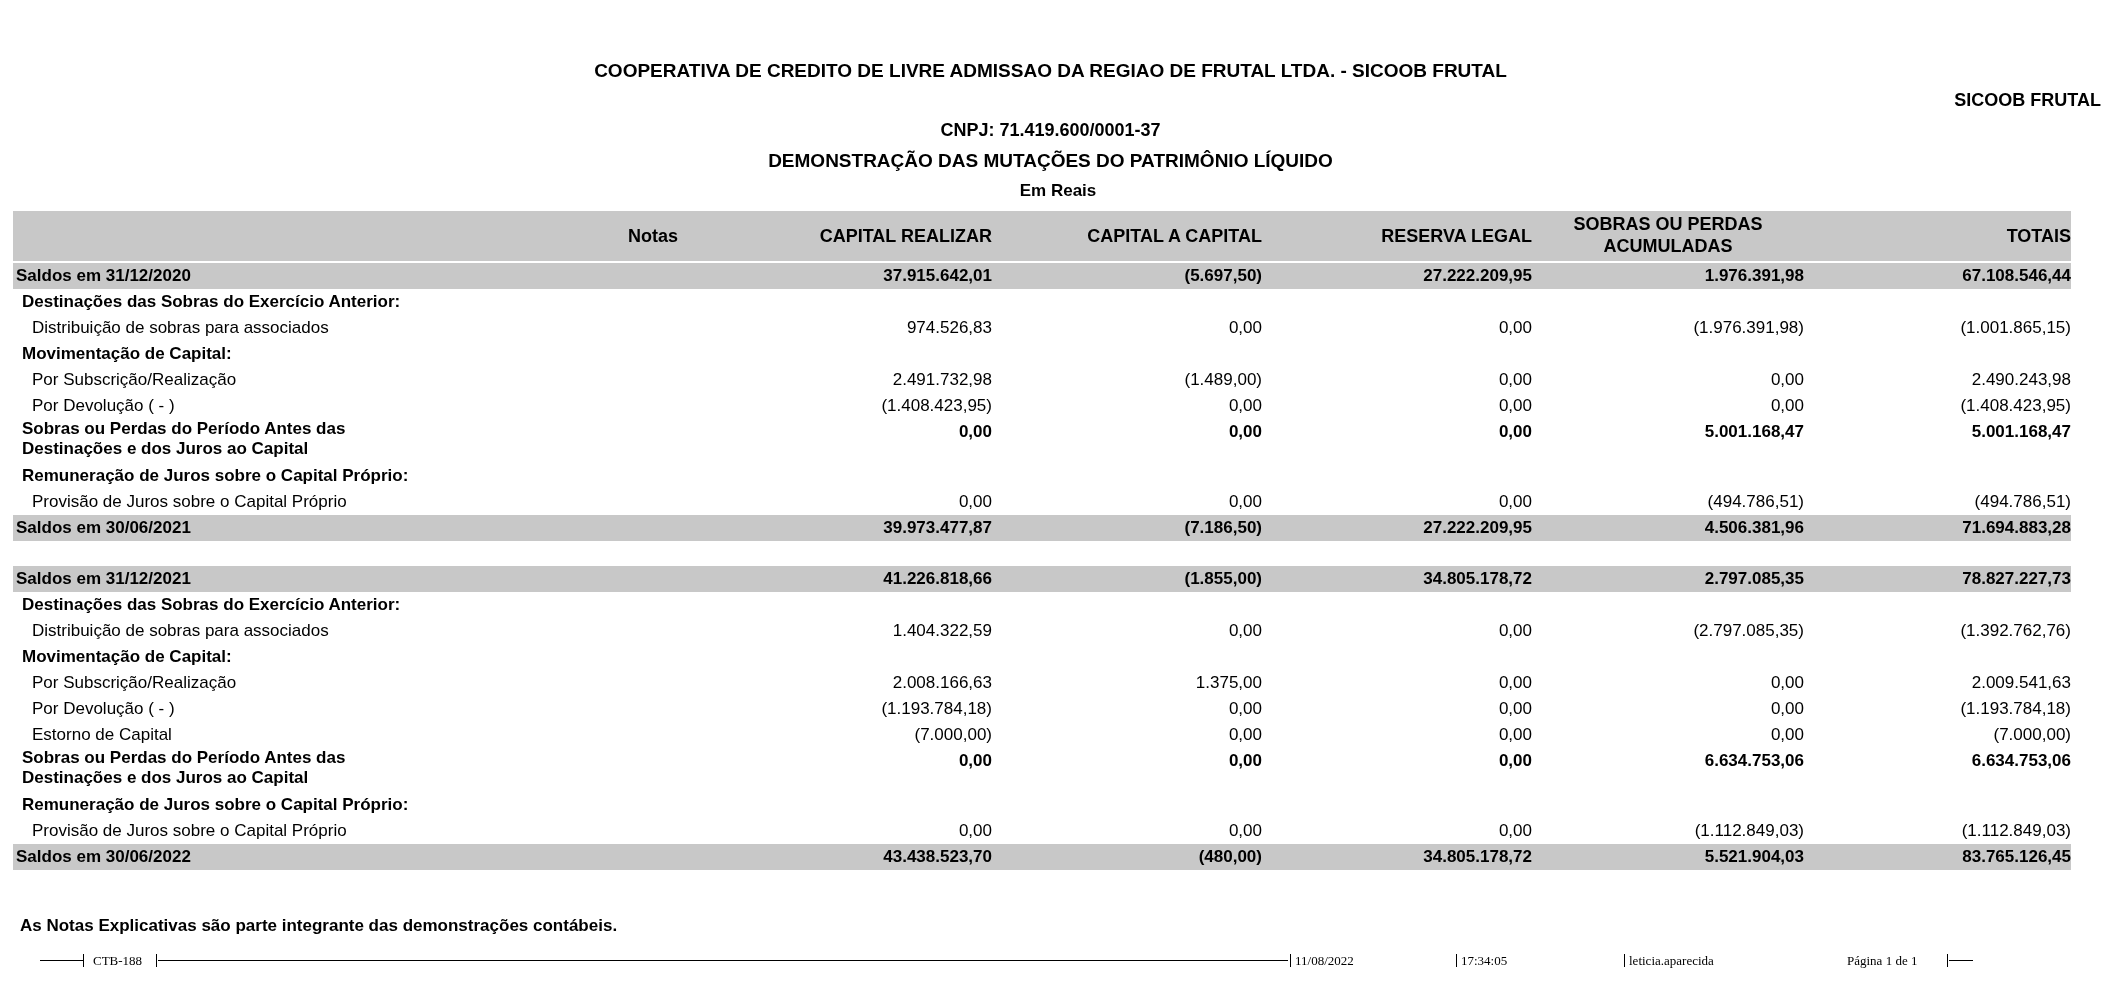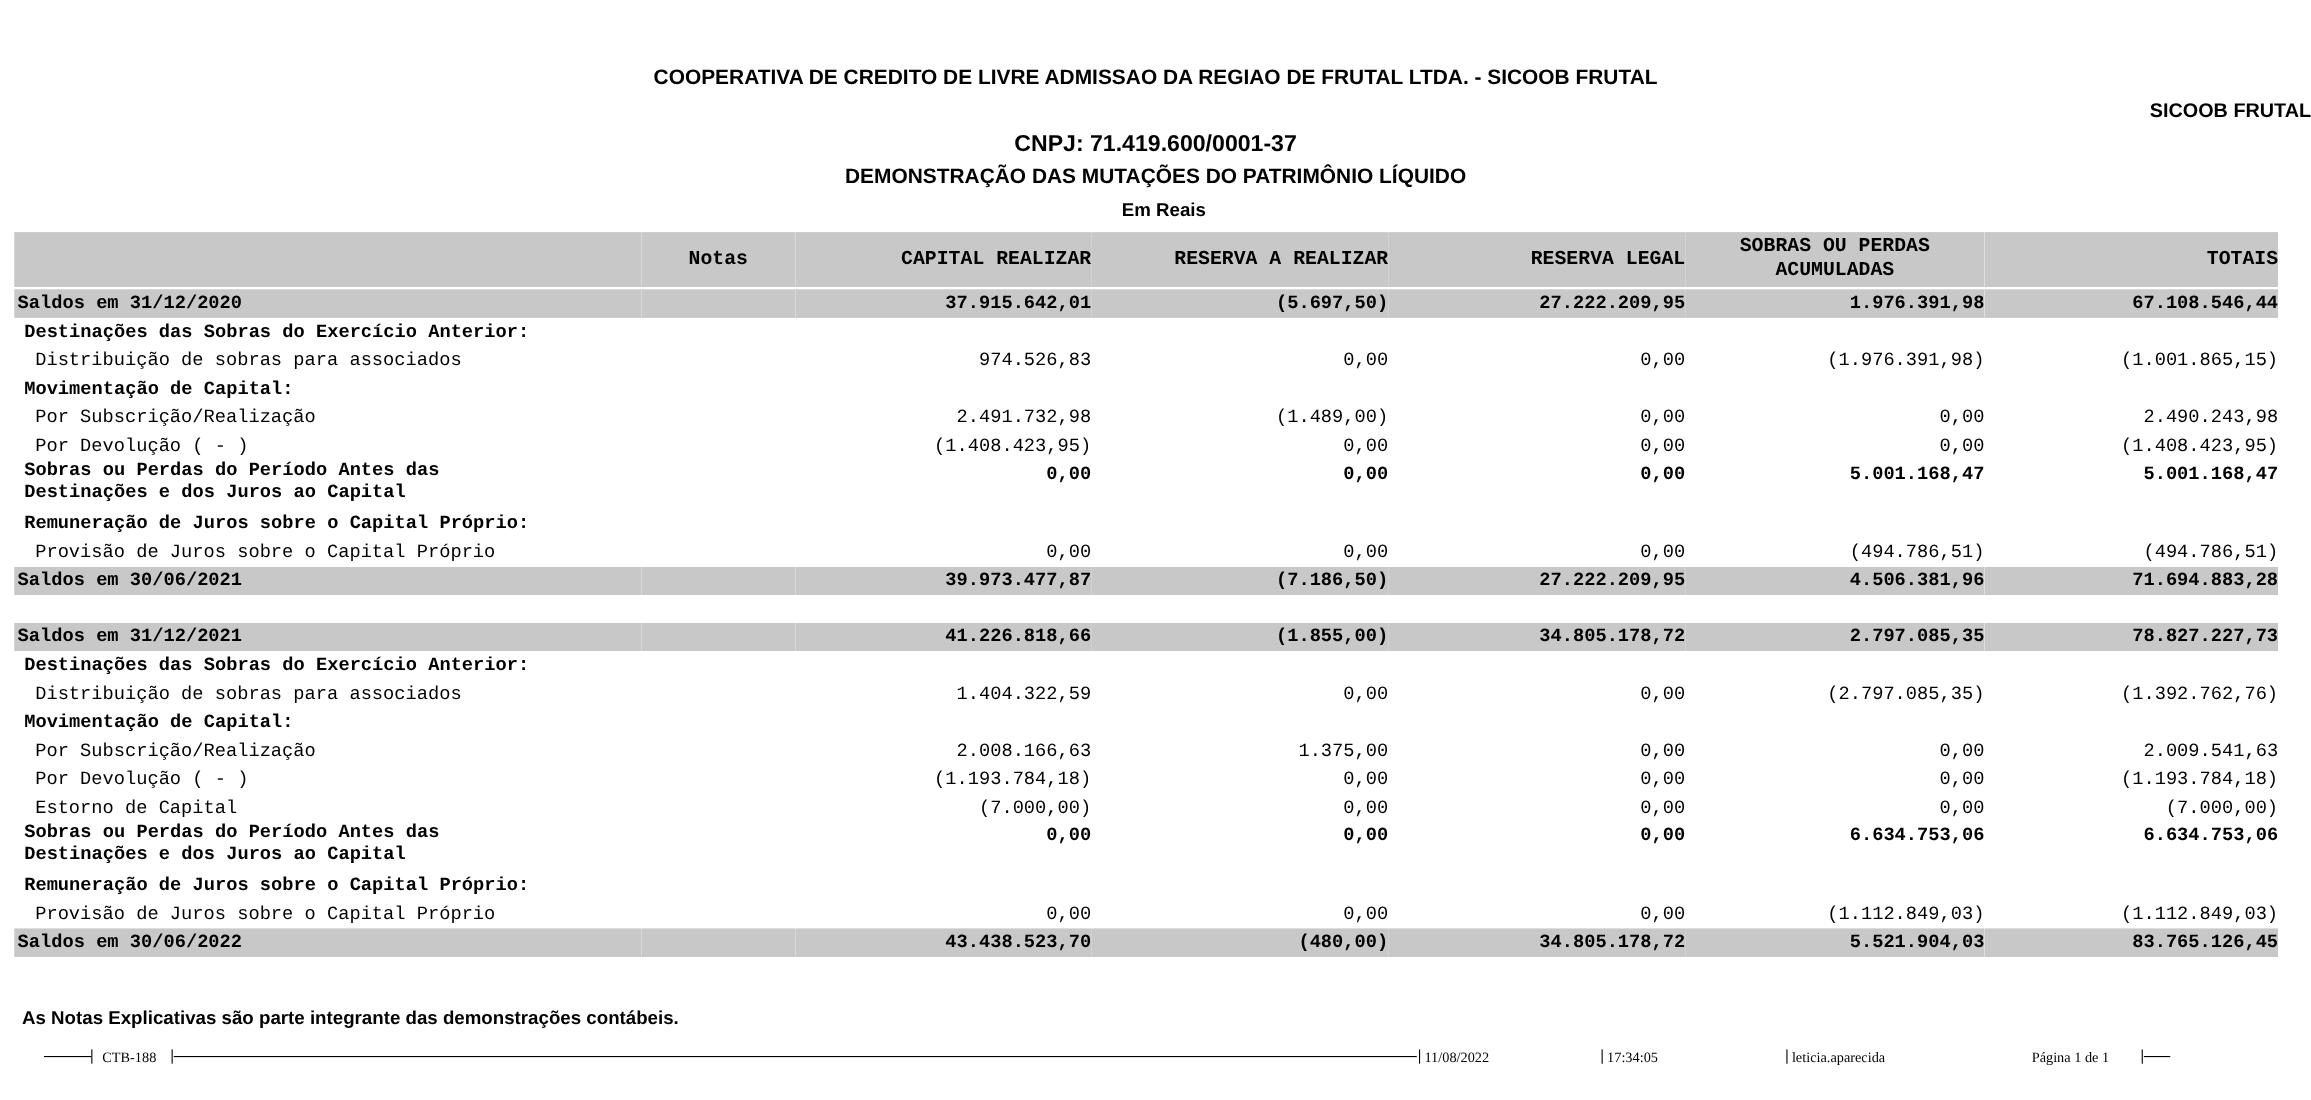--- a/index.html
+++ b/index.html
@@ -11,32 +11,31 @@
     color: #000;
     overflow: hidden;
   }
   .page { position: relative; width: 2101px; height: 1000px; }
 
   
   .titles { padding-top: 60px; text-align: center; }
   .titles div { line-height: 21px; margin-bottom: 9px; font-weight: bold; }
   .t1 { font-size: 19px; }
   .t2 { font-size: 18px; text-align: right; }
-  .t3 { font-size: 21px; }
+  .t3 { font-size: 18px; }
   .t4 { font-size: 19px; }
   .t5 { font-size: 17px; padding-left: 15px; }
 
   
   table.dmpl {
     border-collapse: collapse;
     table-layout: fixed;
     width: 2058px;
     margin: 10px 0 0 13px;
     font-size: 17px;
-    font-family: Liberation Mono, monospace;
   }
   table.dmpl th, table.dmpl td { padding: 0; overflow: hidden; }
 
   .head-row th {
     background: var(--band);
     font-size: 18px;
     font-weight: bold;
     height: 50px;
     vertical-align: middle;
     border-bottom: 2px solid #fff;
@@ -98,21 +97,21 @@
       <col style="width:270px">
       <col style="width:270px">
       <col style="width:272px">
       <col style="width:267px">
     </colgroup>
     <thead>
       <tr class="head-row">
         <th class="cell-label"></th>
         <th class="cell-notas">Notas</th>
         <th class="cell-num">CAPITAL REALIZAR</th>
-        <th class="cell-num">RESERVA A REALIZAR</th>
+        <th class="cell-num">CAPITAL A CAPITAL</th>
         <th class="cell-num">RESERVA LEGAL</th>
         <th class="cell-num sobras">SOBRAS OU PERDAS
 ACUMULADAS</th>
         <th class="cell-num">TOTAIS</th>
       </tr>
     </thead>
     <tbody>
         <tr class="row-saldo">
           <td class="cell-label">Saldos em 31/12/2020</td>
           <td class="cell-notas"></td>

